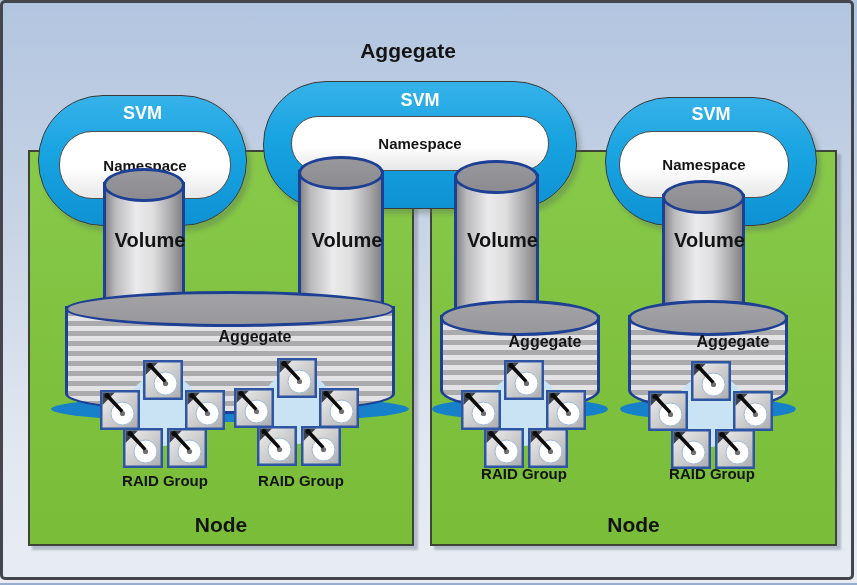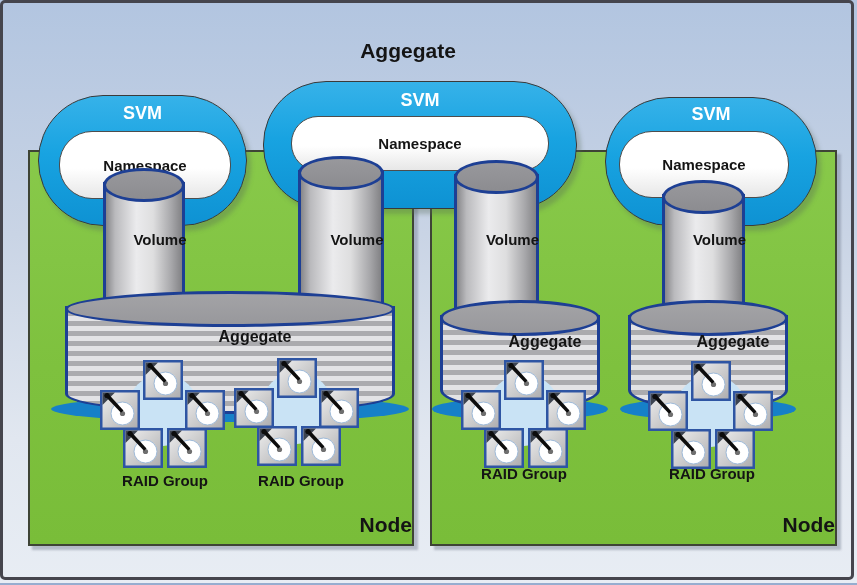--- a/index.html
+++ b/index.html
@@ -29,21 +29,21 @@
   
   .node{
     position:absolute;
     background:linear-gradient(180deg,#88c94a 0%, var(--node-green,#7ec13e) 55%, #79bd39 100%);
     border:2px solid #3e4436;
     box-shadow:4px 4px 2px rgba(120,128,148,0.45);
     z-index:1;
   }
   .node-label{
     position:absolute;left:0;bottom:6px;width:100%;
-    text-align:right;font-size:21px;line-height:26px;color:#141414;
+    text-align:center;font-size:21px;line-height:26px;color:#141414;
   }
   
   .svm{
     position:absolute;
     background:linear-gradient(180deg,#36b2e9 0%, var(--svm-blue,#18a3e1) 45%, #0e92d3 100%);
     border:1px solid #3a3a3a;
     box-shadow:4px 5px 4px rgba(85,105,85,0.35);
     z-index:2;
   }
   .svm-label{
@@ -66,22 +66,22 @@
     border-top:none;
     border-radius:0 0 50% 50% / 0 0 12px 12px;
   }
   .cyl-top{
     position:absolute;left:0;right:0;top:0;height:28px;
     background:linear-gradient(180deg,#98989c,#8c8c90);
     border:3px solid var(--cylinder-outline,#1d3f94);
     border-radius:50%;
   }
   .vol-label{
-    position:absolute;left:16px;width:100%;text-align:center;
-    font-size:15px;line-height:20px;color:#141414;z-index:2;
+    position:absolute;left:6px;width:100%;text-align:center;
+    font-size:20px;line-height:20px;color:#141414;z-index:2;
   }
   
   .agg{position:absolute;z-index:4;}
   .agg-shadow{
     position:absolute;border-radius:50%;
     background:var(--aggregate-shadow-blue,#1680c8);
   }
   .agg-body{
     position:absolute;left:0;right:0;top:15px;
     background:repeating-linear-gradient(180deg,#e3e3e5 0px,#e3e3e5 5px,#ababae 5px,#ababae 10px);

